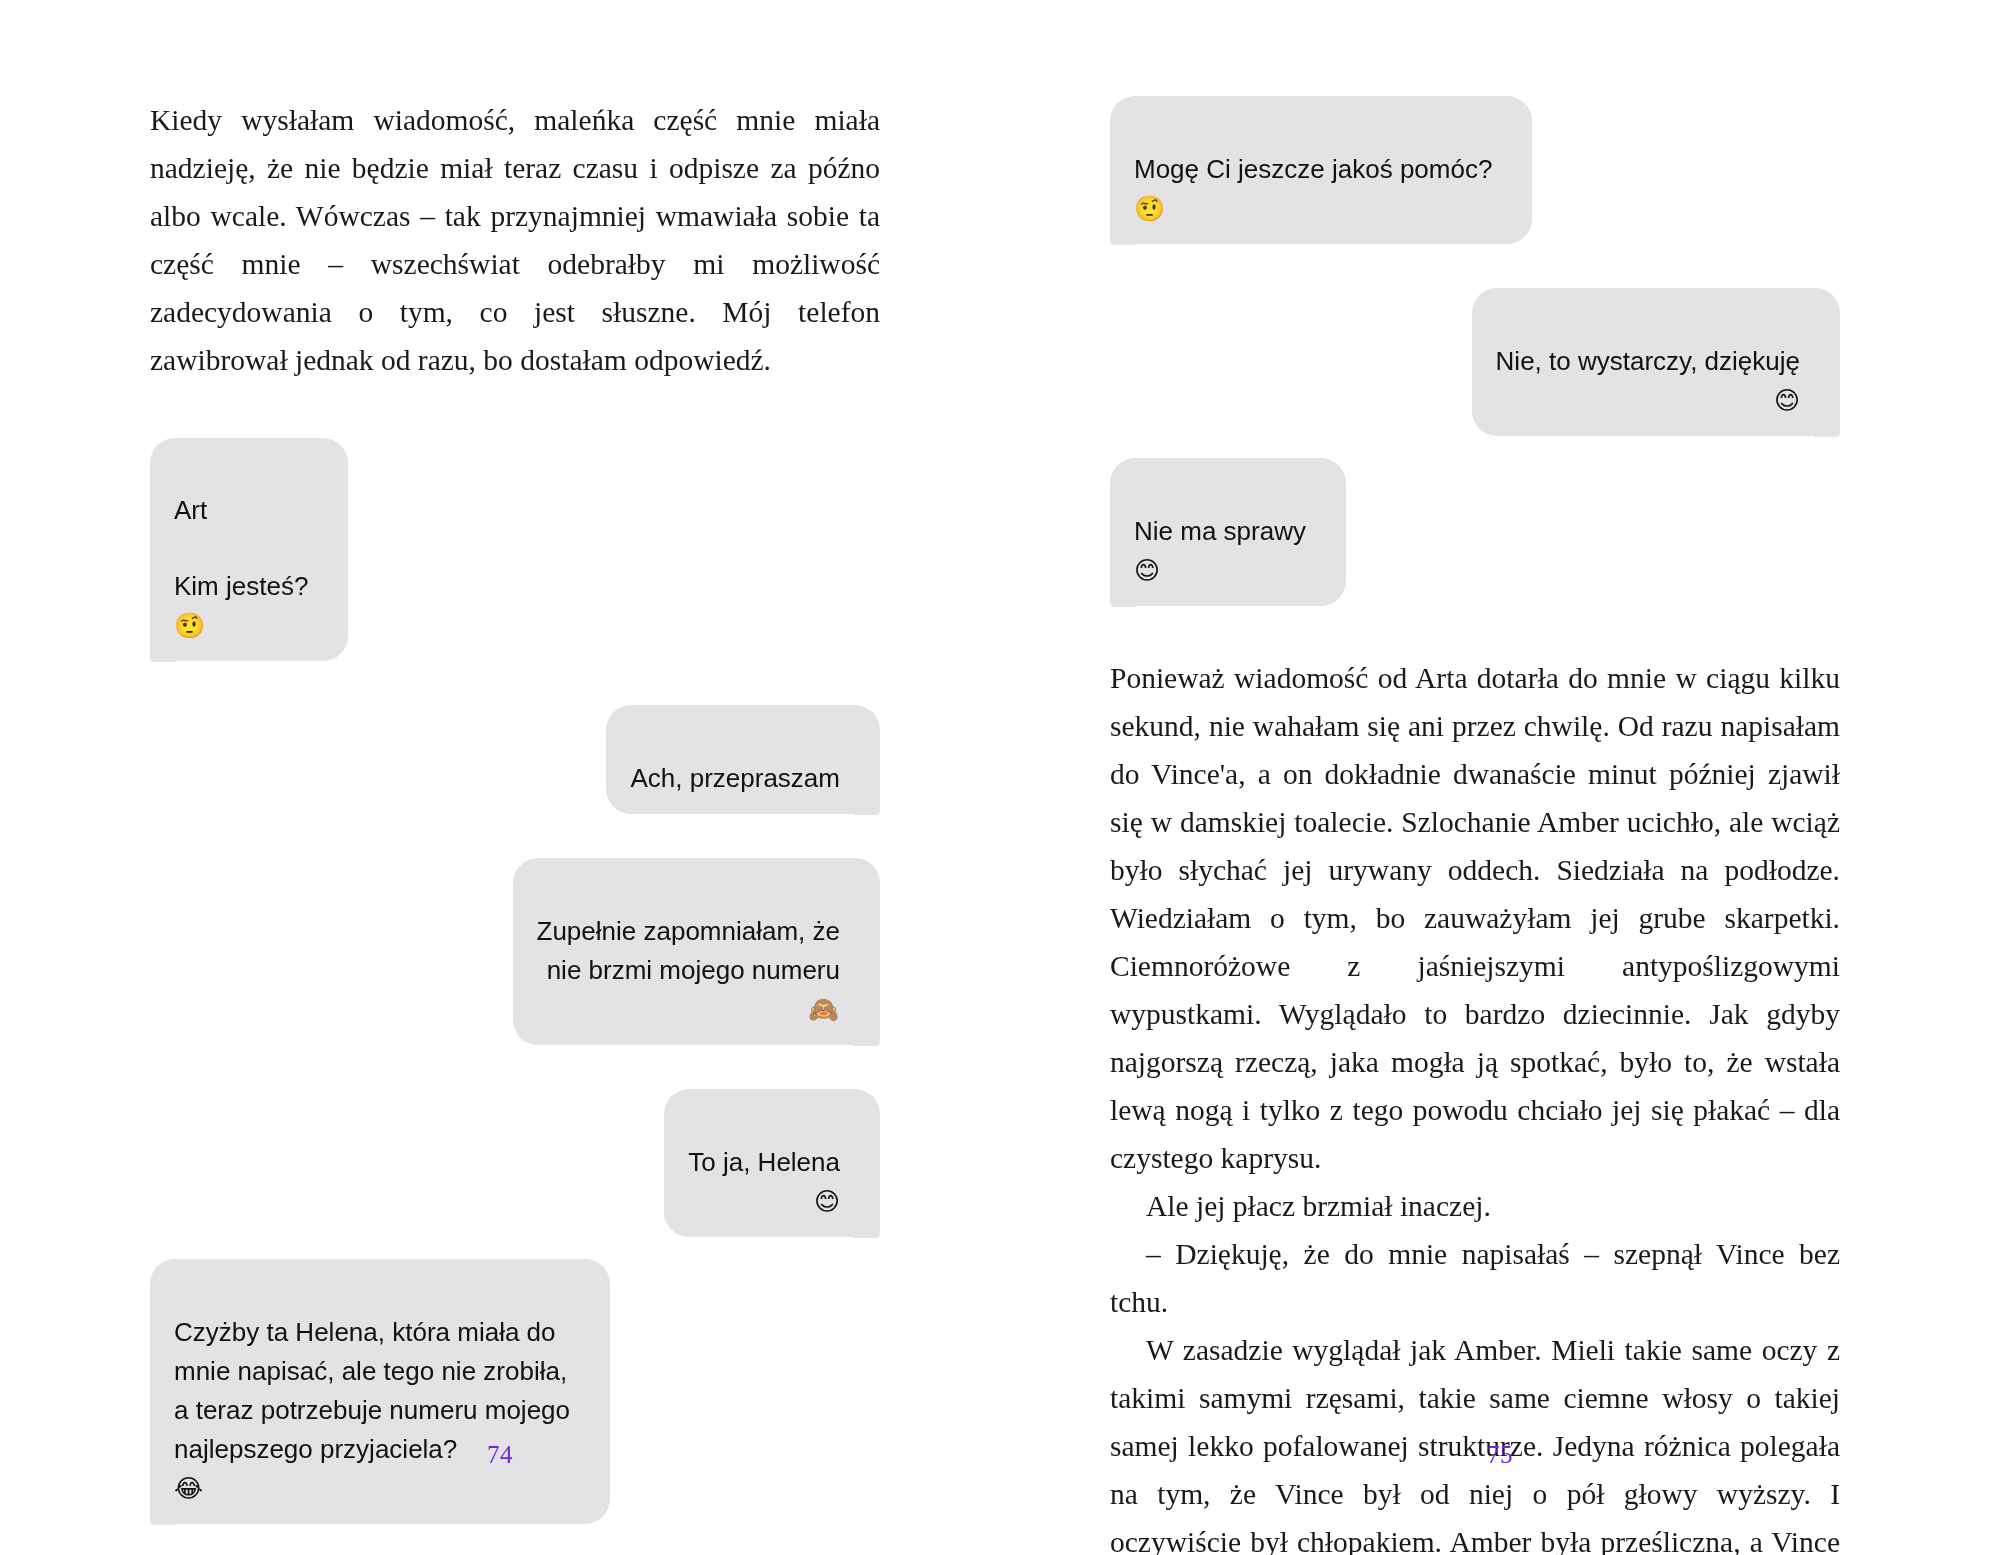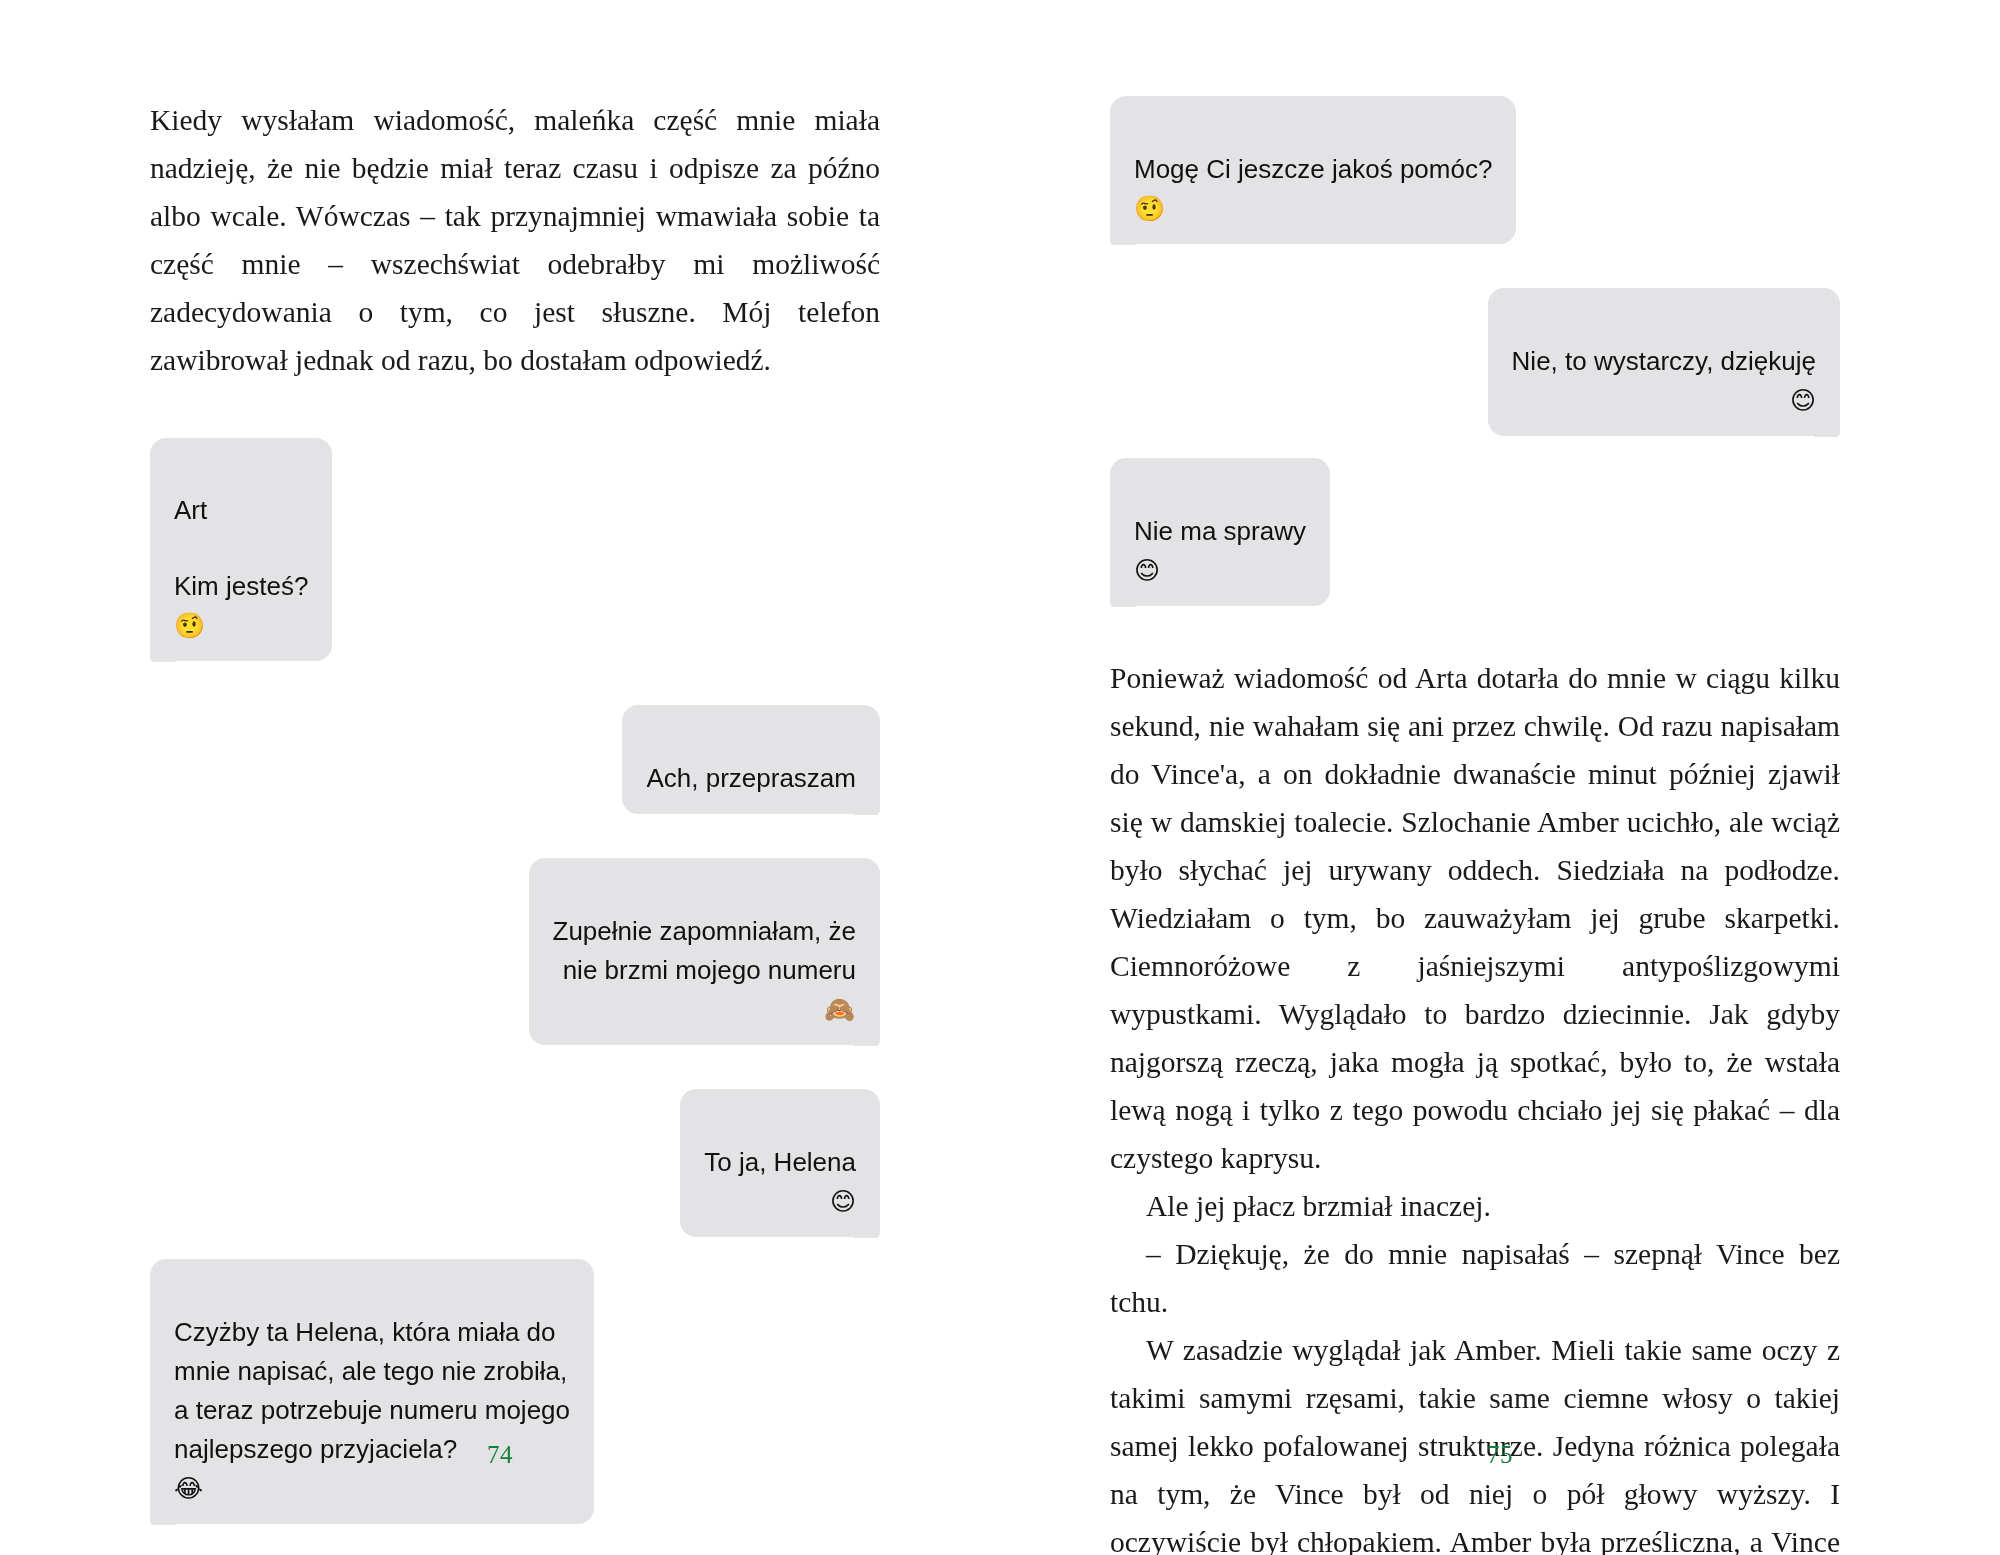--- a/index.html
+++ b/index.html
@@ -56,22 +56,22 @@
   .chat-right {
     margin-top: 0;
   }
   .bubble {
     position: relative;
     font-family: "Liberation Sans", sans-serif;
     font-size: 26px;
     line-height: 39px;
     background: #e3e3e5;
     color: #111111;
-    border-radius: 16px;
-    padding: 15px 24px 16px 24px;
+    border-radius: 25px;
+    padding: 15px 40px 16px 24px;
     margin-bottom: 22px;
     max-width: 620px;
     width: max-content;
     box-sizing: border-box;
     white-space: pre-line;
   }
   .bubble.in {
     align-self: flex-start;
     border-bottom-left-radius: 4px;
   }
@@ -114,21 +114,21 @@
     font-size: 25px;
   }
   .page-number {
     position: absolute;
     bottom: 86px;
     left: 0;
     width: 100%;
     text-align: center;
     font-family: "Liberation Serif", serif;
     font-size: 25px;
-    color: #15803d;
+    color: #6d28d9;
     letter-spacing: 0.5px;
   }
   .page-left .page-number { padding-right: 30px; }
   .page-right .page-number { padding-right: 50px; }
   .gap-after-chat { height: 26px; }
 </style>
 </head>
 <body>
 
 <div class="spread">

